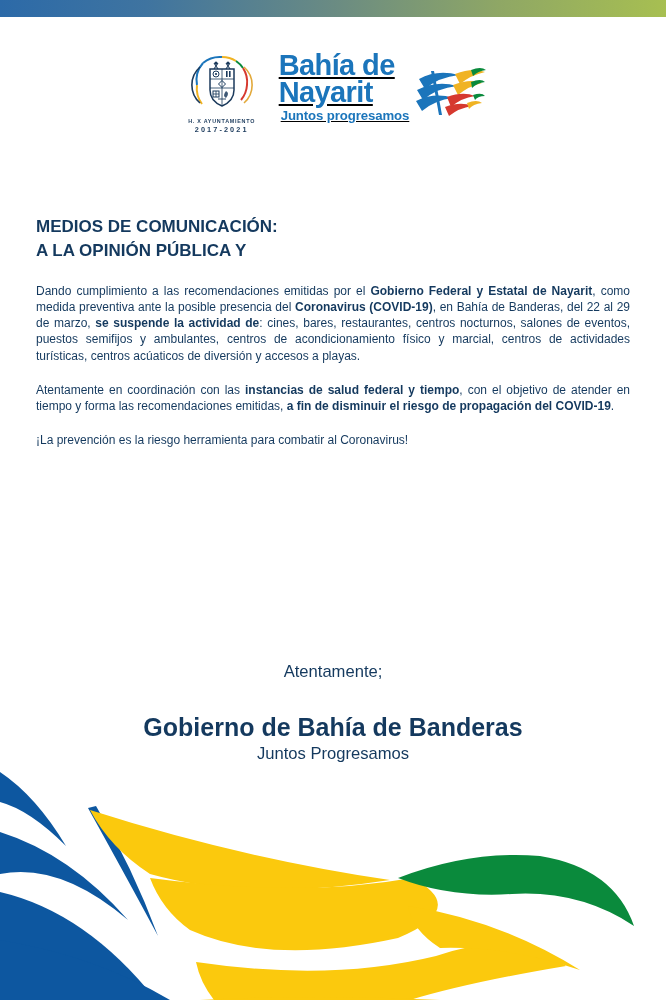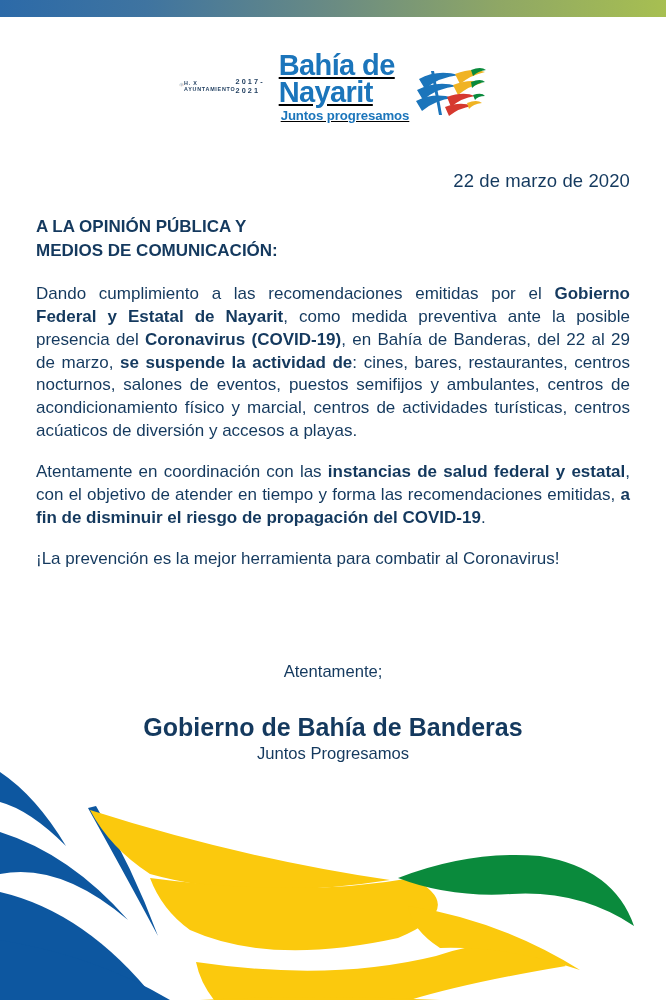--- a/index.html
+++ b/index.html
@@ -15,21 +15,21 @@
   .topbar {
     position:absolute; top:0; left:0; width:666px; height:17px;
     background:linear-gradient(90deg,#2c6aa8 0%,#3f74a0 22%,#6a8b83 50%,#8fa765 75%,#a7bf51 100%);
   }
 
   
   .logo-wrap {
     position:absolute; top:52px; left:0; width:666px;
     display:flex; justify-content:center; align-items:flex-start; gap:14px;
   }
-  .crest-block { display:flex; flex-direction:row; align-items:center; width:86px; padding-top:2px; }
+  .crest-block { display:flex; flex-direction:column; align-items:center; width:86px; padding-top:2px; }
   .crest-svg { display:block; }
   .crest-cap { font-size:5.4px; font-weight:bold; letter-spacing:.75px; color:#1b3a5c; margin-top:2px; }
   .crest-years { font-size:7.3px; font-weight:bold; letter-spacing:2.1px; color:#1b3a5c; margin-top:1px; }
 
   .brand-block { display:flex; align-items:flex-end; gap:8px;text-decoration:underline; }
   .wordmark { display:flex; flex-direction:column; }
   .wm-l1, .wm-l2 {
     font-size:29px; font-weight:bold; color:#1b75bb;
     line-height:.92; letter-spacing:-.6px;
   }
@@ -43,21 +43,21 @@
   .date {
     position:absolute; top:170px; right:36px;
     font-size:18.5px; color:#14395e; letter-spacing:.1px;
   }
   .addressee {
     position:absolute; top:215px; left:36px;
     font-size:17px; font-weight:bold; color:#14395e; line-height:1.42;
   }
   .body {
     position:absolute; top:283px; left:36px; width:594px;
-    font-size:17px; color:#14395e; line-height:1.345;
+    font-size:12px; color:#14395e; line-height:1.345;
     text-align:justify;
   }
   .body p { margin-bottom:18px; }
   .body p:last-child { margin-bottom:0; }
   .body b { font-weight:bold; }
 
   .signoff {
     position:absolute; top:661px; left:0; width:666px;
     text-align:center; color:#14395e;
   }
@@ -138,31 +138,30 @@
         <path d="M32 32 Q48 26 60 31 Q46 33 36 42 Z" fill="#d6392f"></path>
         <path d="M30 42 Q46 36 57 41 Q44 43 34 51 Z" fill="#d6392f"></path>
 
         <path d="M52 38 Q62 34 67 38 Q58 39 54 44 Z" fill="#f0b323"></path>
         <path d="M58 30 Q67 27 70 31 Q63 31 60 35 Z" fill="#0a8a3c"></path>
       </svg>
     </div>
 
   </div>
 
-  <div class="date">22 de marzo de 2020</div>
 
   <div class="addressee">
+    <div>MEDIOS DE COMUNICACIÓN:</div>
     <div>A LA OPINIÓN PÚBLICA Y</div>
-    <div>MEDIOS DE COMUNICACIÓN:</div>
   </div>
 
   <div class="body" id="body-text">
       <p><span>Dando cumplimiento a las recomendaciones emitidas por el </span><b>Gobierno Federal y Estatal de Nayarit</b><span>, como medida preventiva ante la posible presencia del </span><b>Coronavirus (COVID-19)</b><span>, en Bahía de Banderas, del 22 al 29 de marzo, </span><b>se suspende la actividad de</b><span>: cines, bares, restaurantes, centros nocturnos, salones de eventos, puestos semifijos y ambulantes, centros de acondicionamiento físico y marcial, centros de actividades turísticas, centros acúaticos de diversión y accesos a playas.</span></p>
-      <p><span>Atentamente en coordinación con las </span><b>instancias de salud federal y estatal</b><span>, con el objetivo de atender en tiempo y forma las recomendaciones emitidas, </span><b>a fin de disminuir el riesgo de propagación del COVID-19</b><span>.</span></p>
-      <p><span>¡La prevención es la mejor herramienta para combatir al Coronavirus!</span></p>
+      <p><span>Atentamente en coordinación con las </span><b>instancias de salud federal y tiempo</b><span>, con el objetivo de atender en tiempo y forma las recomendaciones emitidas, </span><b>a fin de disminuir el riesgo de propagación del COVID-19</b><span>.</span></p>
+      <p><span>¡La prevención es la riesgo herramienta para combatir al Coronavirus!</span></p>
     </div>
 
   <div class="signoff">
     <div class="sg-atte">Atentamente;</div>
     <div class="sg-gob">Gobierno de Bahía de Banderas</div>
     <div class="sg-jun">Juntos Progresamos</div>
   </div>
 
   <div class="footer">
     <svg viewBox="0 0 666 230" preserveAspectRatio="none">

